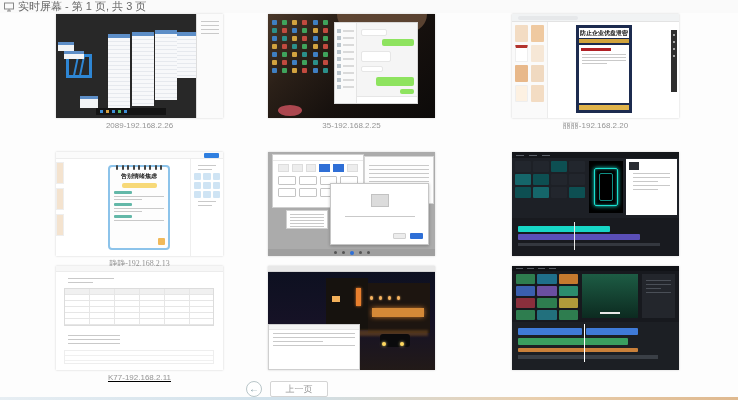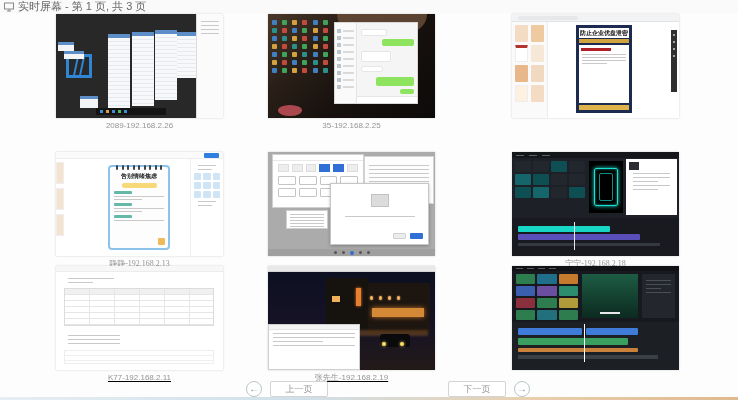--- a/index.html
+++ b/index.html
@@ -421,20 +421,21 @@
         </div>
         <div class="t3-foot"></div>
       </div>
       <div class="t3-edge">
           <i></i>
           <i></i>
           <i></i>
           <i></i>
         </div>
     </div>
+    <div class="caption">丽丽-192.168.2.20</div>
   </div>
 
   <div class="cell c0 r1">
     <div class="thumb t4">
       <div class="t4-bar"></div>
       <div class="t4-btn"></div>
       <div class="t4-left">
           <i></i>
           <i></i>
           <i></i>
@@ -577,21 +578,20 @@
           <div class="ln"></div>
           <div class="ln short"></div>
       </div>
       <div class="t6-tl">
         <div class="t6-tr1"></div>
         <div class="t6-tr2"></div>
         <div class="t6-tr3"></div>
         <div class="t6-ph"></div>
       </div>
     </div>
-    <div class="caption">宁宁-192.168.2.18</div>
   </div>
 
   <div class="cell c0 r2">
     <div class="thumb t7">
       <div class="t7-bar"></div>
       <div class="t7-title">
           <div class="ln"></div>
           <div class="ln short"></div>
         </div>
       <div class="t7-table"></div>
@@ -624,21 +624,20 @@
       <div class="t8-hl" style="left:114px;"></div>
       <div class="t8-hl" style="left:132px;"></div>
       <div class="t8-window">
         <div class="t8-whead"></div>
           <div class="ln"></div>
           <div class="ln"></div>
           <div class="ln short"></div>
           <div class="ln"></div>
       </div>
     </div>
-    <div class="caption">张先生-192.168.2.19</div>
   </div>
 
   <div class="cell c2 r2">
     <div class="thumb t9">
       <div class="t9-top">
           <i></i>
           <i></i>
           <i></i>
           <i></i>
         </div>
@@ -674,21 +673,17 @@
         <div class="t9-ph"></div>
       </div>
     </div>
     <div class="caption"></div>
   </div>
 
   <div class="navgrp nav-left">
     <div class="circle-btn">←</div>
     <button class="page-btn">上一页</button>
   </div>
-  <div class="navgrp nav-right">
-    <button class="page-btn">下一页</button>
-    <div class="circle-btn">→</div>
-  </div>
 
   <div class="strip"></div>
 
 
 </div>
 
 </body></html>

